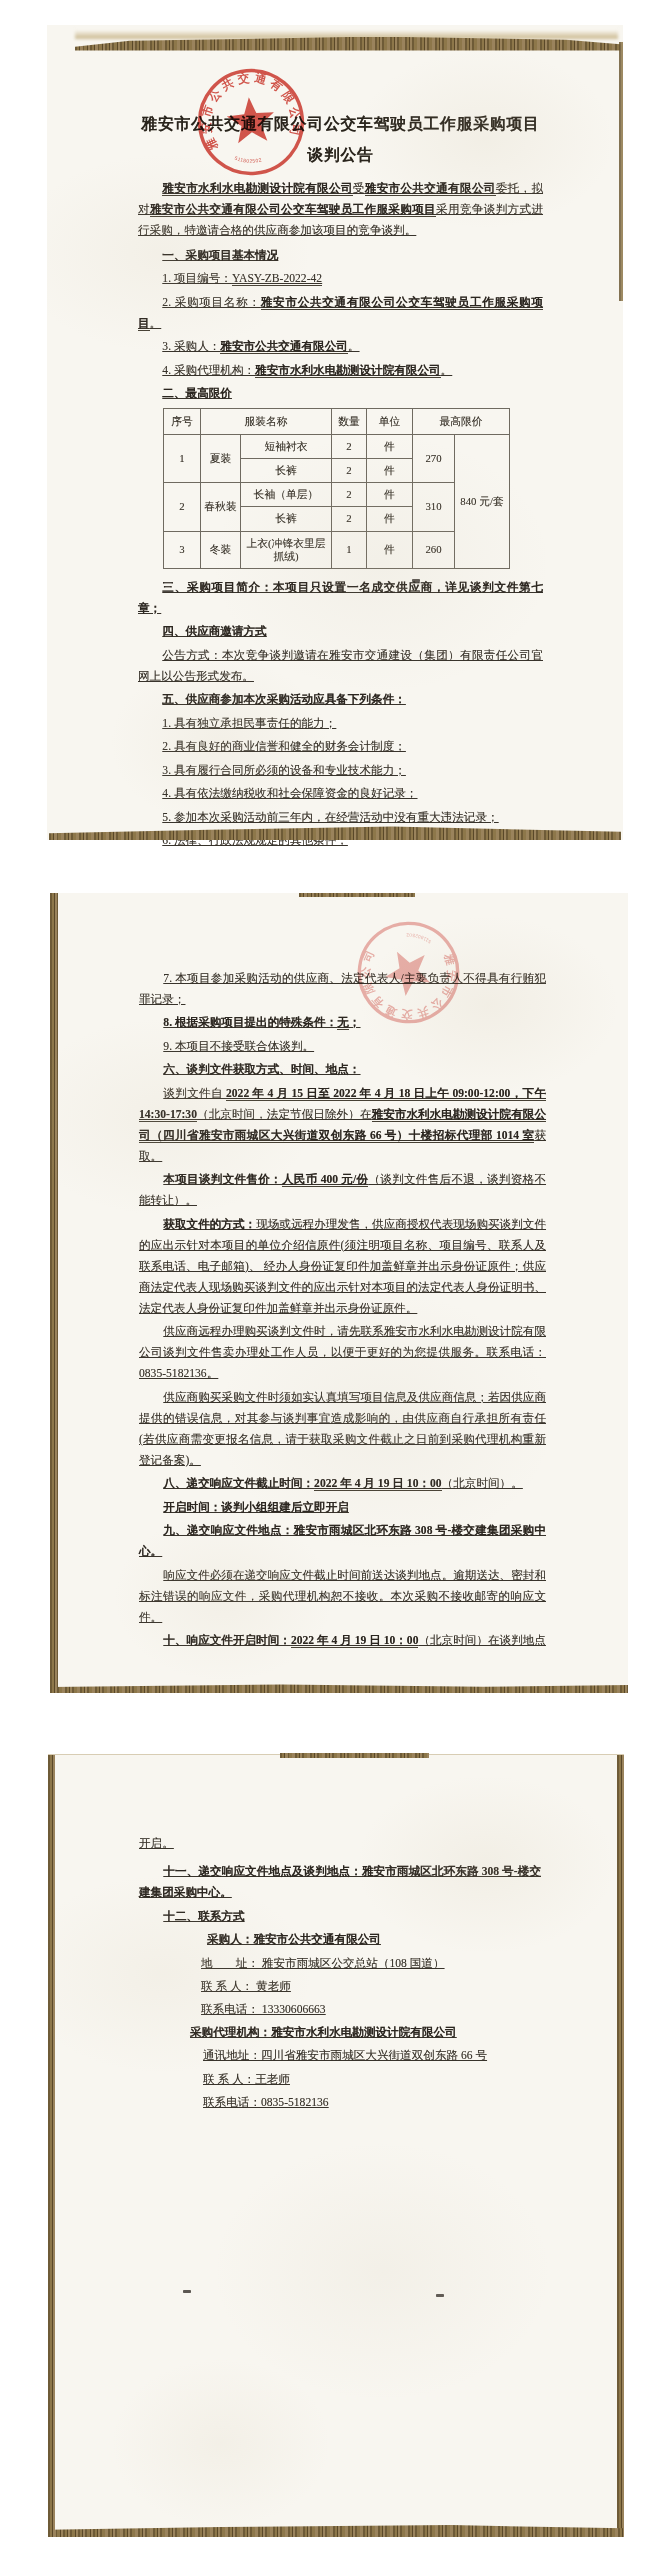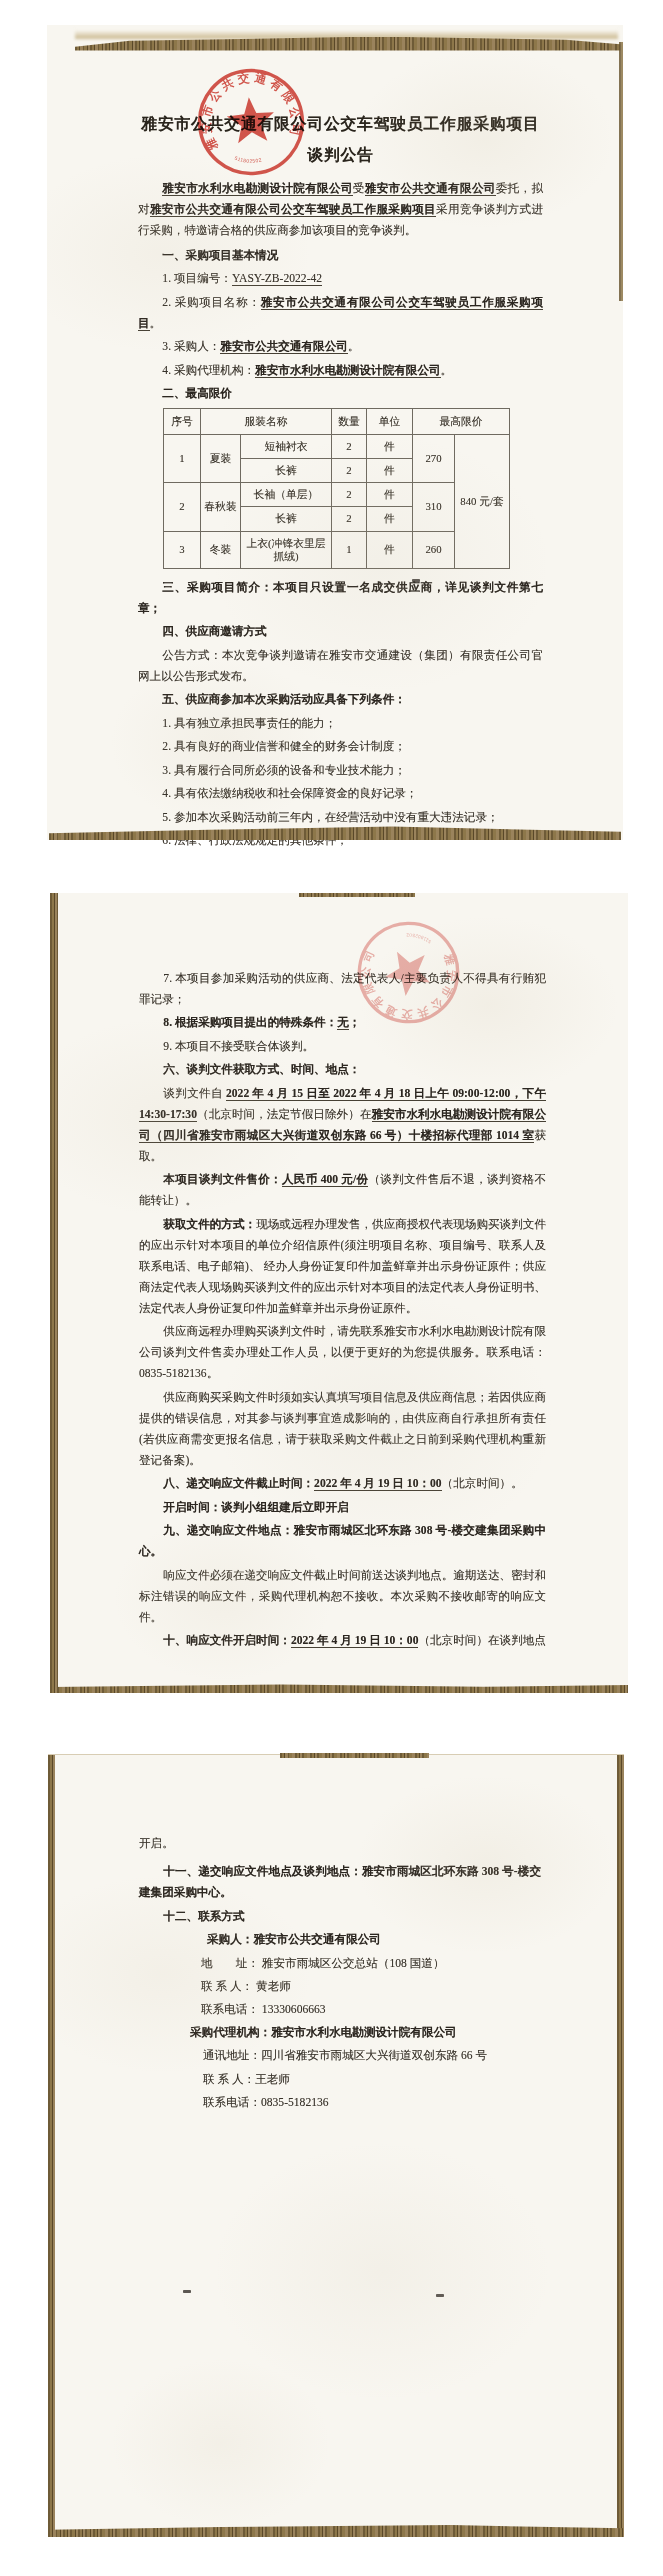--- a/index.html
+++ b/index.html
@@ -37,21 +37,21 @@
   #photo3 .wt{left:232px;top:-1.7px;width:149px;height:5px;}
   #photo3 .wb{left:0;right:0;bottom:0;height:13.3px;clip-path:polygon(0 45%,30% 25%,70% 10%,100% 35%,100% 100%,0 100%);}
 
   .content{
     position:absolute;z-index:2;color:#38332b;font-size:11.6px;line-height:21px;
     text-align:justify;text-shadow:0 0 0.4px rgba(70,62,50,.45);
   }
   #c1{left:91px;top:83px;width:405px;}
   #c2{left:89px;top:68px;width:407px;}
   #c3{left:91px;top:78px;width:402px;}
-  .content p{margin:0 0 2.5px 0;}
+  .content p{margin:0 0 2.5px 0;text-decoration:underline;}
   .indent{text-indent:2.1em;}
   .doc-title{
     font-size:15.8px;font-weight:bold;line-height:31px;text-align:center;
     color:#29241c;letter-spacing:0.8px;margin:0 0 8.3px 0;
   }
   .seg-b{font-weight:bold;color:#2b2620;}
   .seg-u{border-bottom:0.8px solid #464034;}
   .mt4{margin-top:3.3px !important;}
   .mt8{margin-top:6.6px !important;}
 

